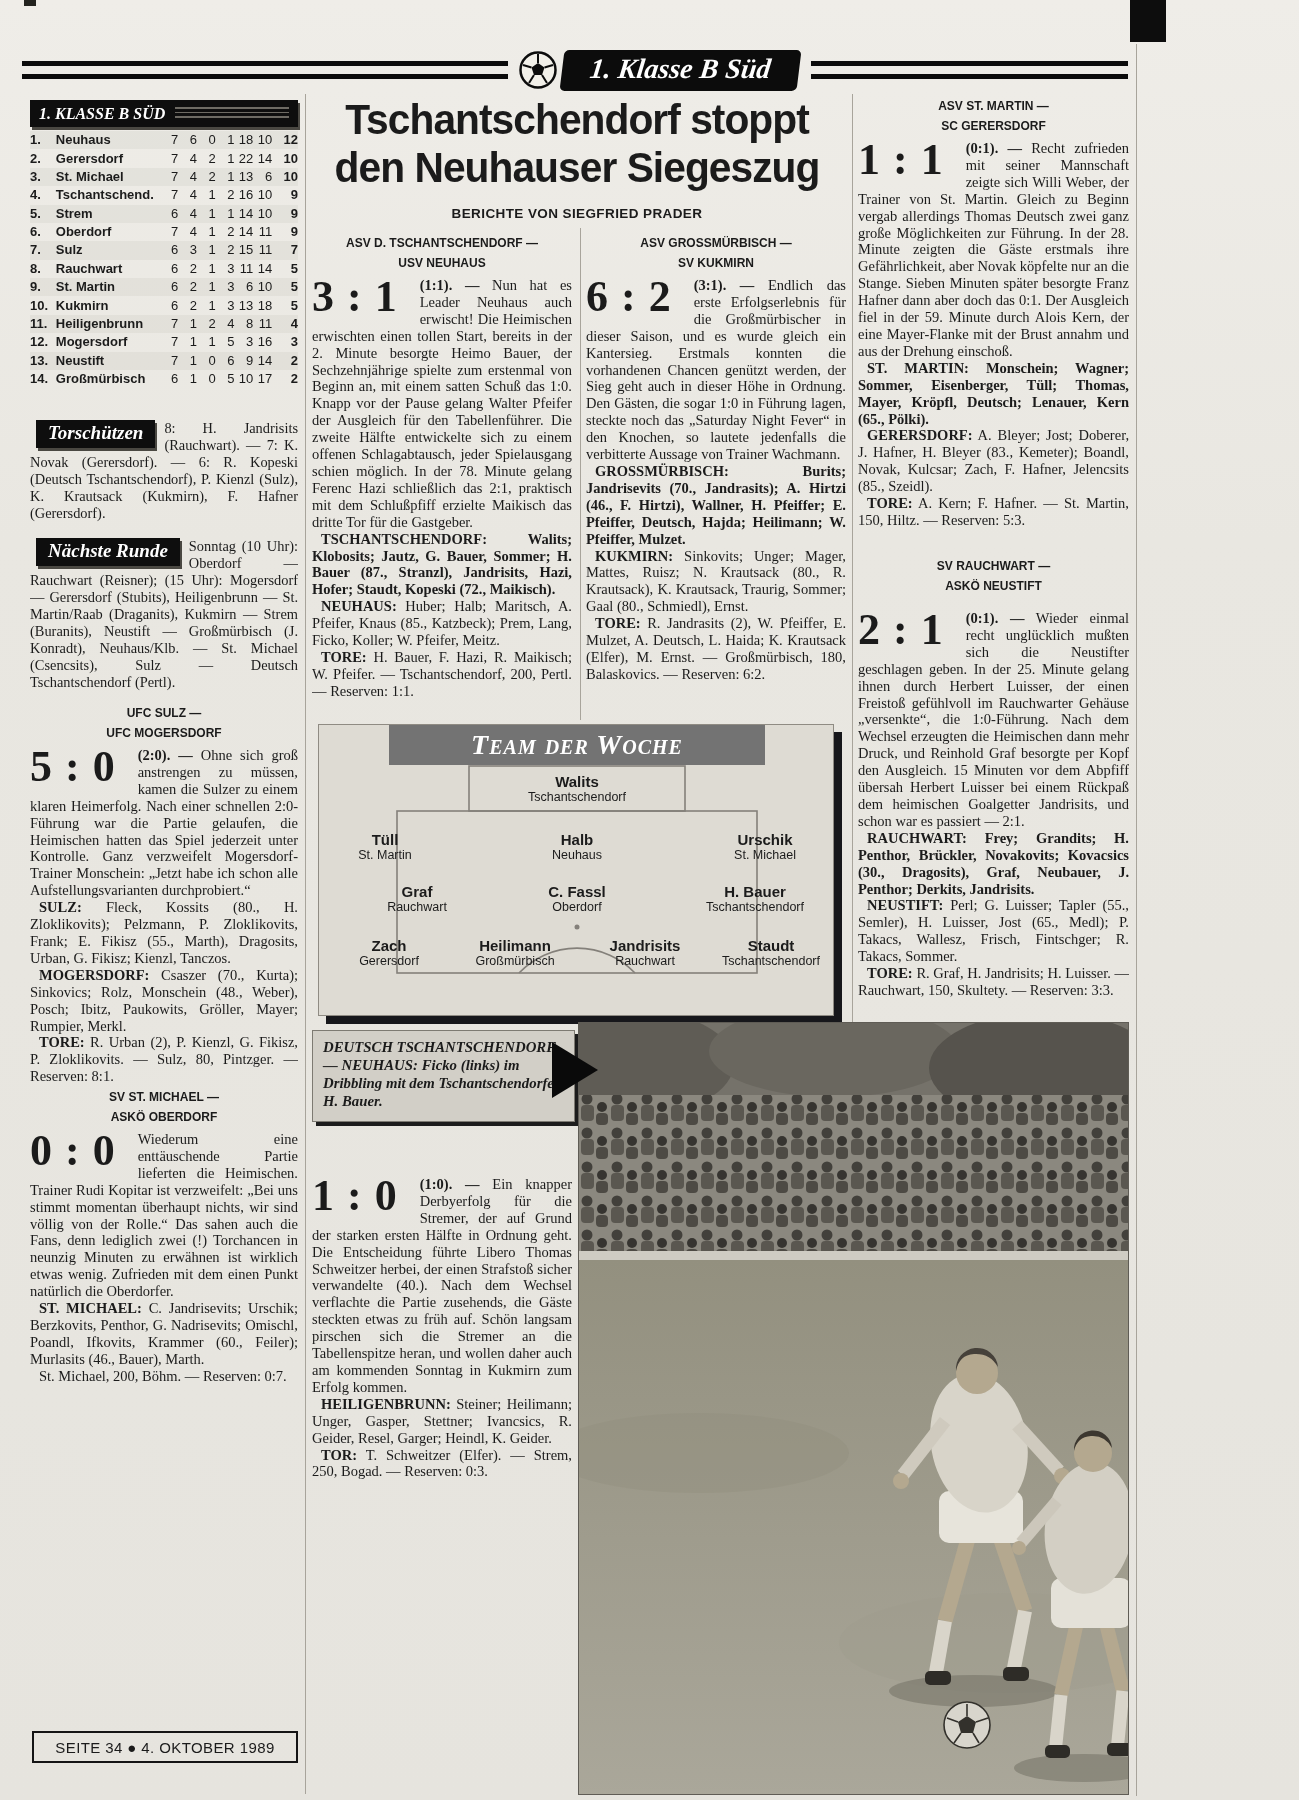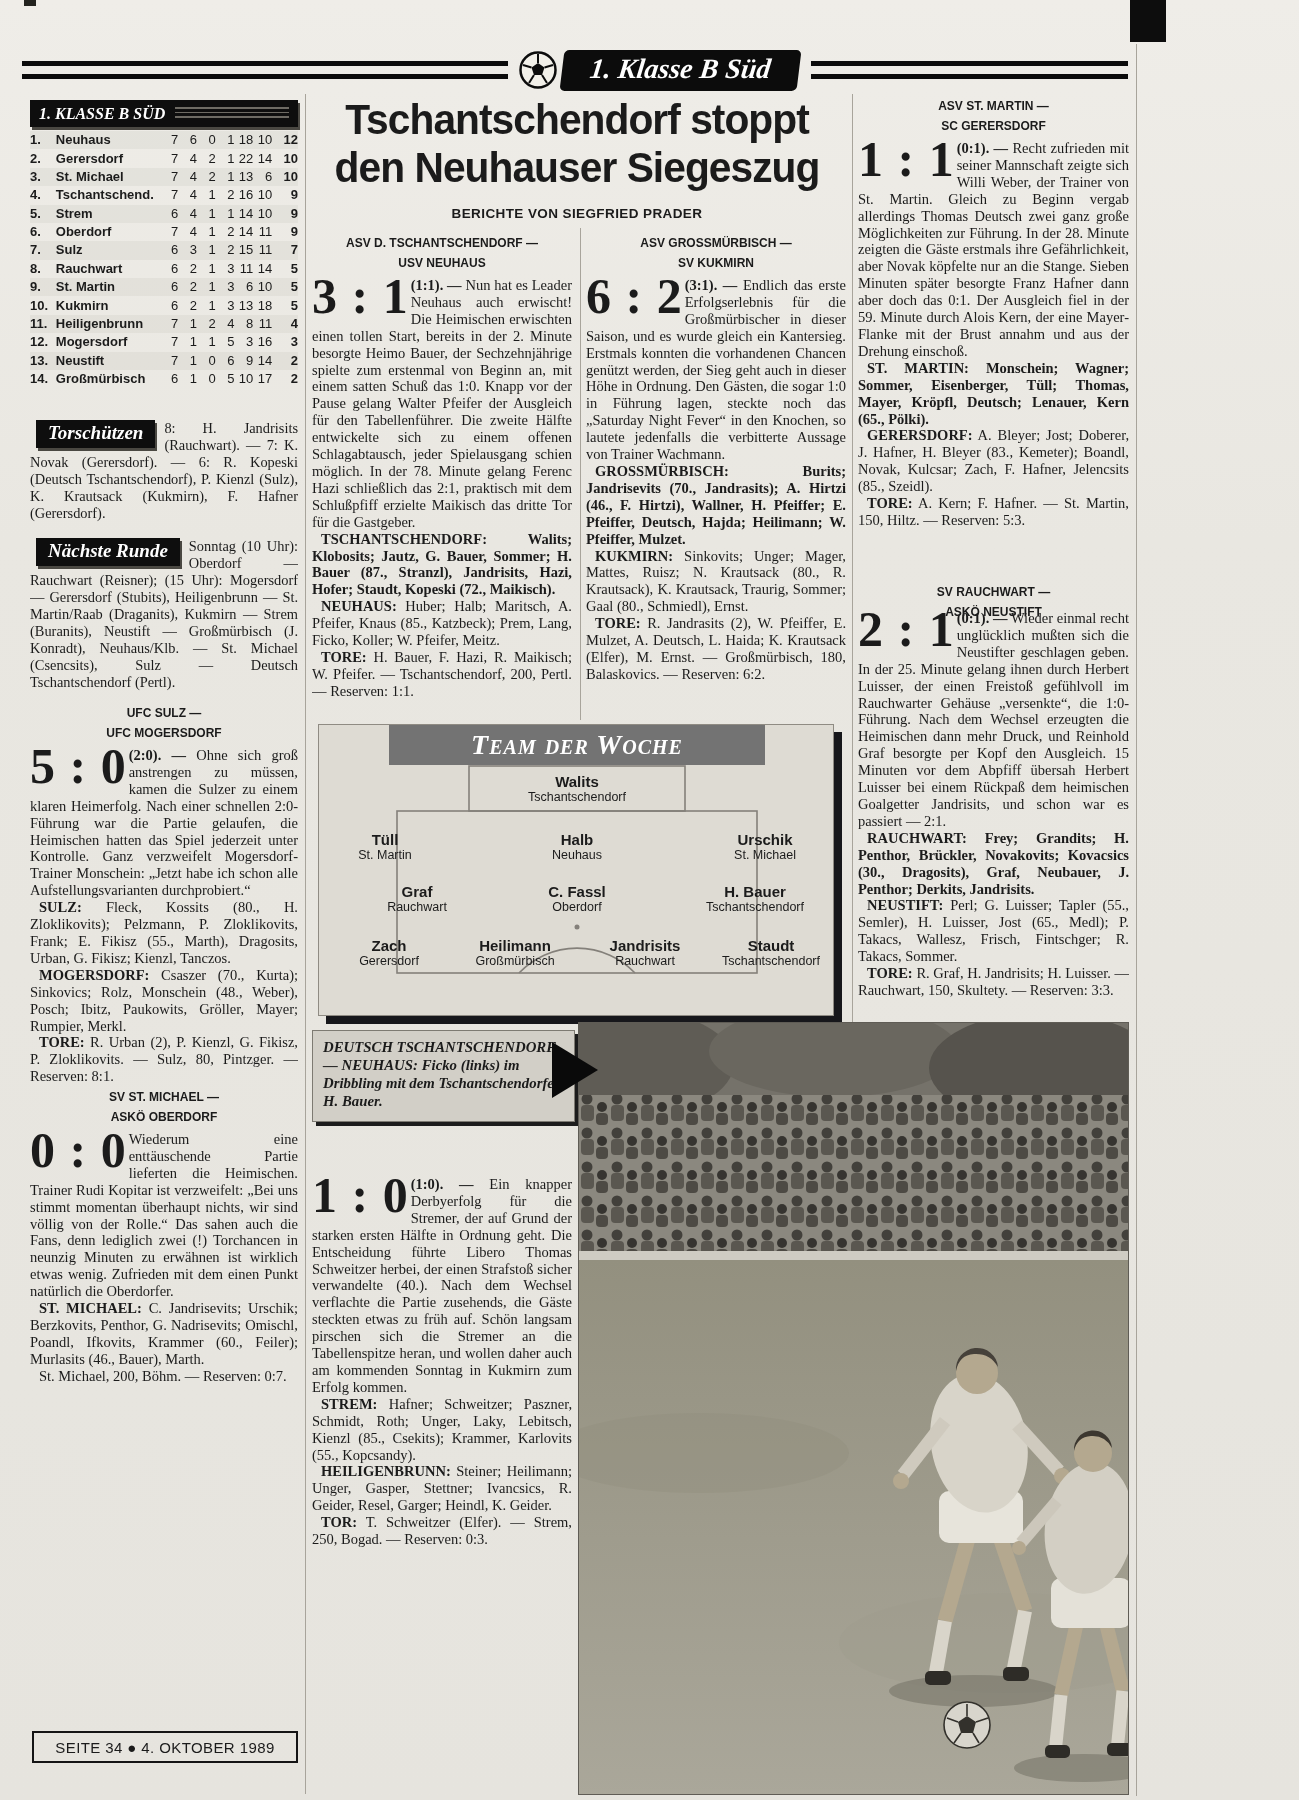--- a/index.html
+++ b/index.html
@@ -45,22 +45,22 @@
   .side-text{font-size:14.4px;line-height:17px;text-align:justify}
 
   
   .match-head{position:absolute;text-align:center;font-family:Liberation Sans, sans-serif;
               font-weight:bold;font-size:12px;line-height:20px}
   .article{position:absolute;overflow:hidden}
   .article .body-p{font-size:14.5px;line-height:16.9px;text-align:justify;text-indent:9px}
   .article .lead-p{text-indent:0}
   .plead{font-weight:bold}
   .allbold span{font-weight:bold}
-  .bigscore{float:left;font-weight:bold;font-size:50px;line-height:33px;letter-spacing:1px;
-            margin:3px 2px 2px 0;font-family:"Liberation Serif",serif}
+  .bigscore{float:left;font-weight:bold;font-size:44px;line-height:33px;letter-spacing:1px;
+            margin:3px 22px 2px 0;font-family:"Liberation Serif",serif}
 
   
   .headline{position:absolute;left:304px;top:96px;width:546px;text-align:center;
             font-family:"Liberation Sans",sans-serif;font-weight:bold;font-size:42px;
             line-height:48px;letter-spacing:-1px;transform:scaleX(.97)}
   .byline{position:absolute;left:304px;top:206px;width:546px;text-align:center;
           font-family:"Liberation Sans",sans-serif;font-weight:bold;font-size:13.5px;letter-spacing:.4px}
 
   
   .totw{position:absolute;left:318px;top:724px;width:516px;height:292px;background:#dedbd3;
@@ -416,21 +416,20 @@
     <span>DEUTSCH TSCHANTSCHENDORF — NEUHAUS: Ficko (links) im Dribbling mit dem Tschantschendorfer H. Bauer.</span>
   </div>
   <div class="caption-arrow"></div>
 
   <div class="article" style="left:312px;top:1176px;width:260px;height:618px">
     <p class="body-p lead-p">
       <span class="bigscore">1 : 0</span>
       <b class="plead">(1:0). —</b>
       <span>Ein knapper Derbyerfolg für die Stremer, der auf Grund der starken ersten Hälfte in Ordnung geht. Die Entscheidung führte Libero Thomas Schweitzer herbei, der einen Strafstoß sicher verwandelte (40.). Nach dem Wechsel verflachte die Partie zusehends, die Gäste steckten etwas zu früh auf. Schön langsam pirschen sich die Stremer an die Tabellenspitze heran, und wollen daher auch am kommenden Sonntag in Kukmirn zum Erfolg kommen.</span>
     </p>
-    <p class="body-p"><b class="plead">STREM:</b> <span>Hafner; Schweitzer; Paszner, Schmidt, Roth; Unger, Laky, Lebitsch, Kienzl (85., Csekits); Krammer, Karlovits (55., Kopcsandy).</span></p>
     <p class="body-p"><b class="plead">HEILIGENBRUNN:</b> <span>Steiner; Heilimann; Unger, Gasper, Stettner; Ivancsics, R. Geider, Resel, Garger; Heindl, K. Geider.</span></p>
     <p class="body-p"><b class="plead">TOR:</b> <span>T. Schweitzer (Elfer). — Strem, 250, Bogad. — Reserven: 0:3.</span></p>
   </div>
 
   <div class="photo">
     <svg width="551" height="773" viewBox="0 0 551 773">
       <defs>
         <pattern id="crowd" width="30" height="34" patternUnits="userSpaceOnUse">
           <circle cx="8" cy="8" r="5.5" fill="#3c3a35"></circle>
           <rect x="2" y="14" width="13" height="16" rx="4" fill="#56534c"></rect>
@@ -509,21 +508,21 @@
     <p class="body-p lead-p">
       <span class="bigscore">1 : 1</span>
       <b class="plead">(0:1). —</b>
       <span>Recht zufrieden mit seiner Mannschaft zeigte sich Willi Weber, der Trainer von St. Martin. Gleich zu Beginn vergab allerdings Thomas Deutsch zwei ganz große Möglichkeiten zur Führung. In der 28. Minute zeigten die Gäste erstmals ihre Gefährlichkeit, aber Novak köpfelte nur an die Stange. Sieben Minuten später besorgte Franz Hafner dann aber doch das 0:1. Der Ausgleich fiel in der 59. Minute durch Alois Kern, der eine Mayer-Flanke mit der Brust annahm und aus der Drehung einschoß.</span>
     </p>
     <p class="body-p allbold"><b class="plead">ST. MARTIN:</b> <span>Monschein; Wagner; Sommer, Eisenberger, Tüll; Thomas, Mayer, Kröpfl, Deutsch; Lenauer, Kern (65., Pölki).</span></p>
     <p class="body-p"><b class="plead">GERERSDORF:</b> <span>A. Bleyer; Jost; Doberer, J. Hafner, H. Bleyer (83., Kemeter); Boandl, Novak, Kulcsar; Zach, F. Hafner, Jelencsits (85., Szeidl).</span></p>
     <p class="body-p"><b class="plead">TORE:</b> <span>A. Kern; F. Hafner. — St. Martin, 150, Hiltz. — Reserven: 5:3.</span></p>
   </div>
 
-  <div class="match-head" style="left:858px;top:582px;width:271px">
+  <div class="match-head" style="left:858px;top:556px;width:271px">
     <div>SV RAUCHWART —</div>
     <div>ASKÖ NEUSTIFT</div>
   </div>
   <div class="article" style="left:858px;top:610px;width:271px;height:410px">
     <p class="body-p lead-p">
       <span class="bigscore">2 : 1</span>
       <b class="plead">(0:1). —</b>
       <span>Wieder einmal recht unglücklich mußten sich die Neustifter geschlagen geben. In der 25. Minute gelang ihnen durch Herbert Luisser, der einen Freistoß gefühlvoll im Rauchwarter Gehäuse „versenkte“, die 1:0-Führung. Nach dem Wechsel erzeugten die Heimischen dann mehr Druck, und Reinhold Graf besorgte per Kopf den Ausgleich. 15 Minuten vor dem Abpfiff übersah Herbert Luisser bei einem Rückpaß dem heimischen Goalgetter Jandrisits, und schon war es passiert — 2:1.</span>
     </p>
     <p class="body-p allbold"><b class="plead">RAUCHWART:</b> <span>Frey; Grandits; H. Penthor, Brückler, Novakovits; Kovacsics (30., Dragosits), Graf, Neubauer, J. Penthor; Derkits, Jandrisits.</span></p>

